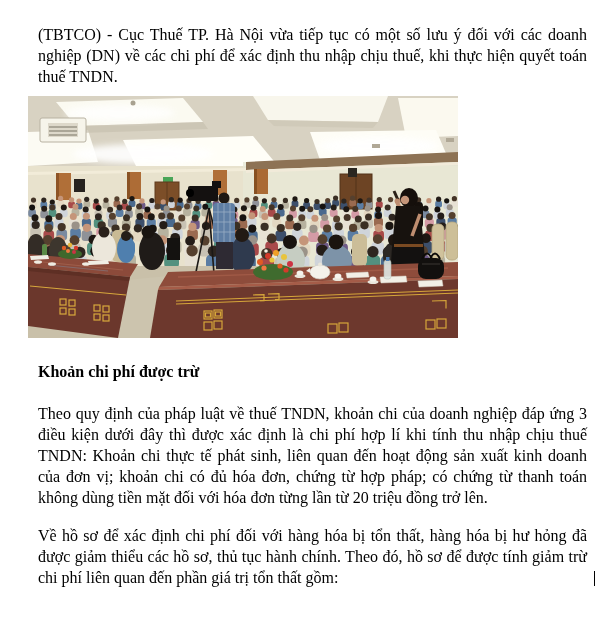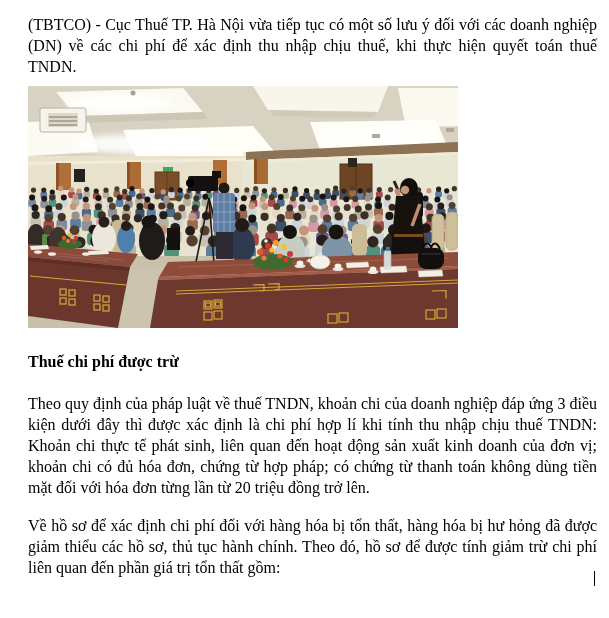--- a/index.html
+++ b/index.html
@@ -3,21 +3,21 @@
 <meta charset="utf-8">
 <style>
   html,body{margin:0;padding:0;}
   body{
     width:609px;height:618px;overflow:hidden;position:relative;
     background:#ffffff;color:#000;
     font-family:"Liberation Serif","DejaVu Serif",serif;
     font-size:16px;line-height:21px;
   }
   article{padding:14px 12px 0 28px;}
-  p{margin:0;font-family:Liberation Serif, serif;}
+  p{margin:10px;font-family:Liberation Serif, serif;}
   .justified{text-align:justify;}
   .lead{margin-bottom:9px;}
   figure{margin:0 0 23px 0;width:430px;height:242px;}
   figure svg{display:block;width:430px;height:242px;}
   .caption{margin-bottom:33px;}
   .heading{font-weight:bold;margin-bottom:21px;}
   .body1{margin-bottom:17px;}
   .caret{
     position:absolute;left:594px;top:571px;width:1px;height:15px;
     background:#000;
@@ -662,21 +662,21 @@
             <path d="M402,163 q5,-11 10,0" fill="none" stroke="#0d0b09" stroke-width="2"></path>
             <rect x="390" y="162" width="26" height="21" rx="8" fill="#12100e"></rect>
             <line x1="394" y1="168" x2="412" y2="168" stroke="#3a3632" stroke-width="1"></line>
           </g>
         </g>
       </g>
     </svg>
   </figure>
 
 
-  <p class="heading">Thuế chi phí được trừ</p>
+  <p class="heading">Khoản chi phí được trừ</p>
 
   <p class="body1 justified">Theo quy định của pháp luật về thuế TNDN, khoản chi của doanh nghiệp đáp ứng 3 điều kiện dưới đây thì được xác định là chi phí hợp lí khi tính thu nhập chịu thuế TNDN: Khoản chi thực tế phát sinh, liên quan đến hoạt động sản xuất kinh doanh của đơn vị; khoản chi có đủ hóa đơn, chứng từ hợp pháp; có chứng từ thanh toán không dùng tiền mặt đối với hóa đơn từng lần từ 20 triệu đồng trở lên.</p>
 
   <p class="body2 justified">Về hồ sơ để xác định chi phí đối với hàng hóa bị tổn thất, hàng hóa bị hư hỏng đã được giảm thiểu các hồ sơ, thủ tục hành chính. Theo đó, hồ sơ để được tính giảm trừ chi phí liên quan đến phần giá trị tổn thất gồm:</p>
 
 </article>
 
 <span class="caret"></span>
 
 </body></html>

